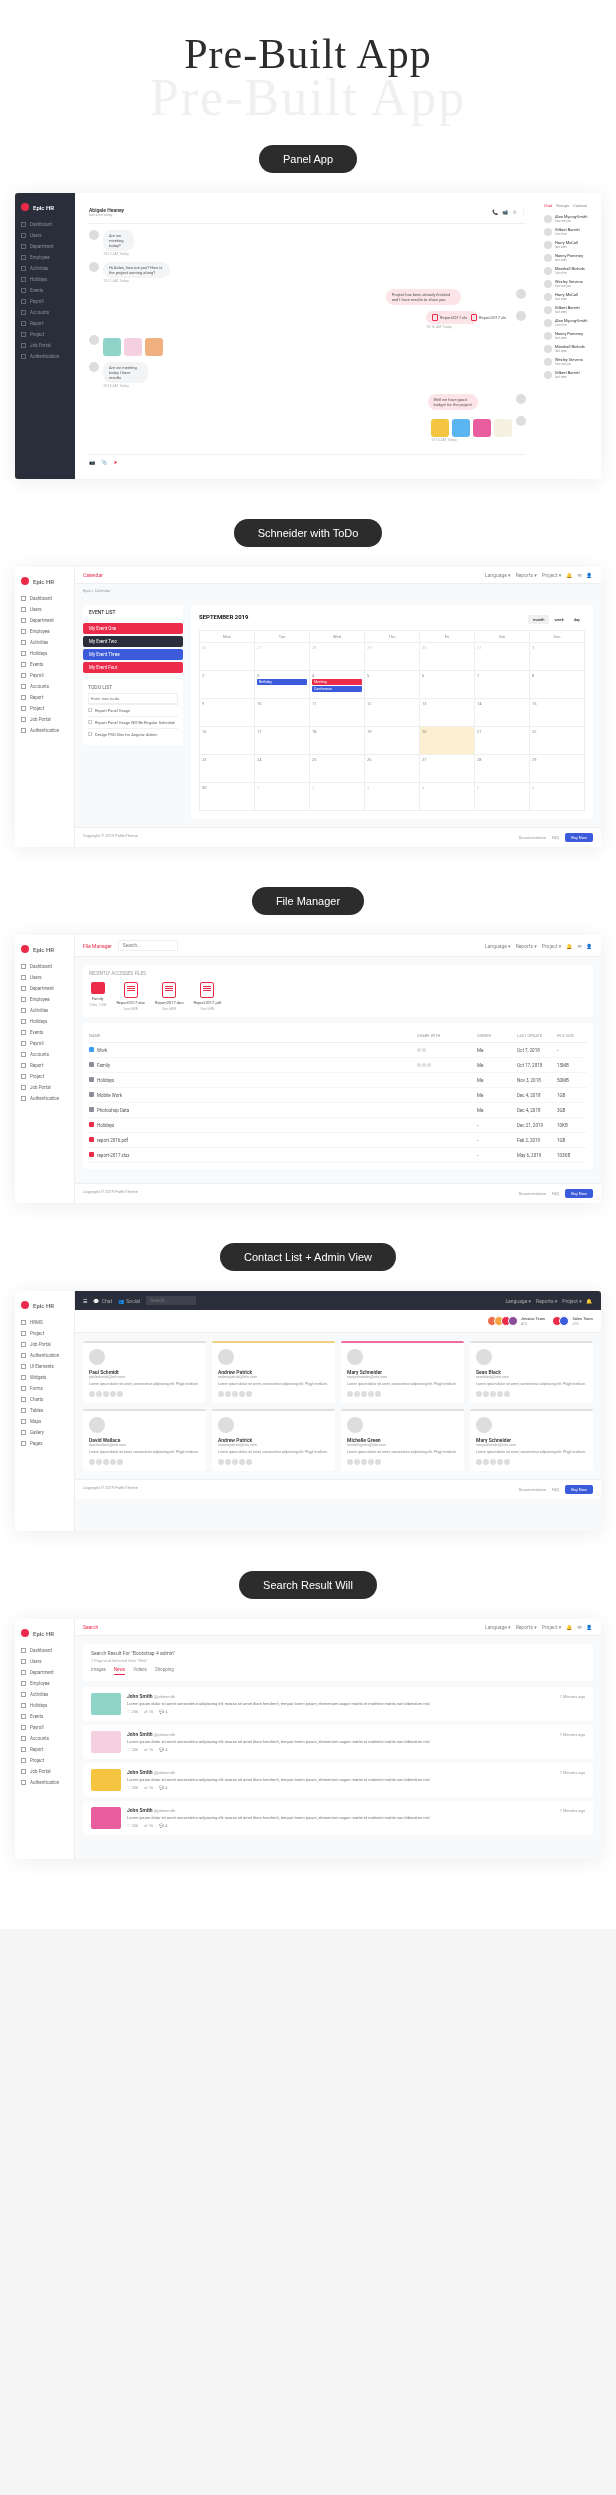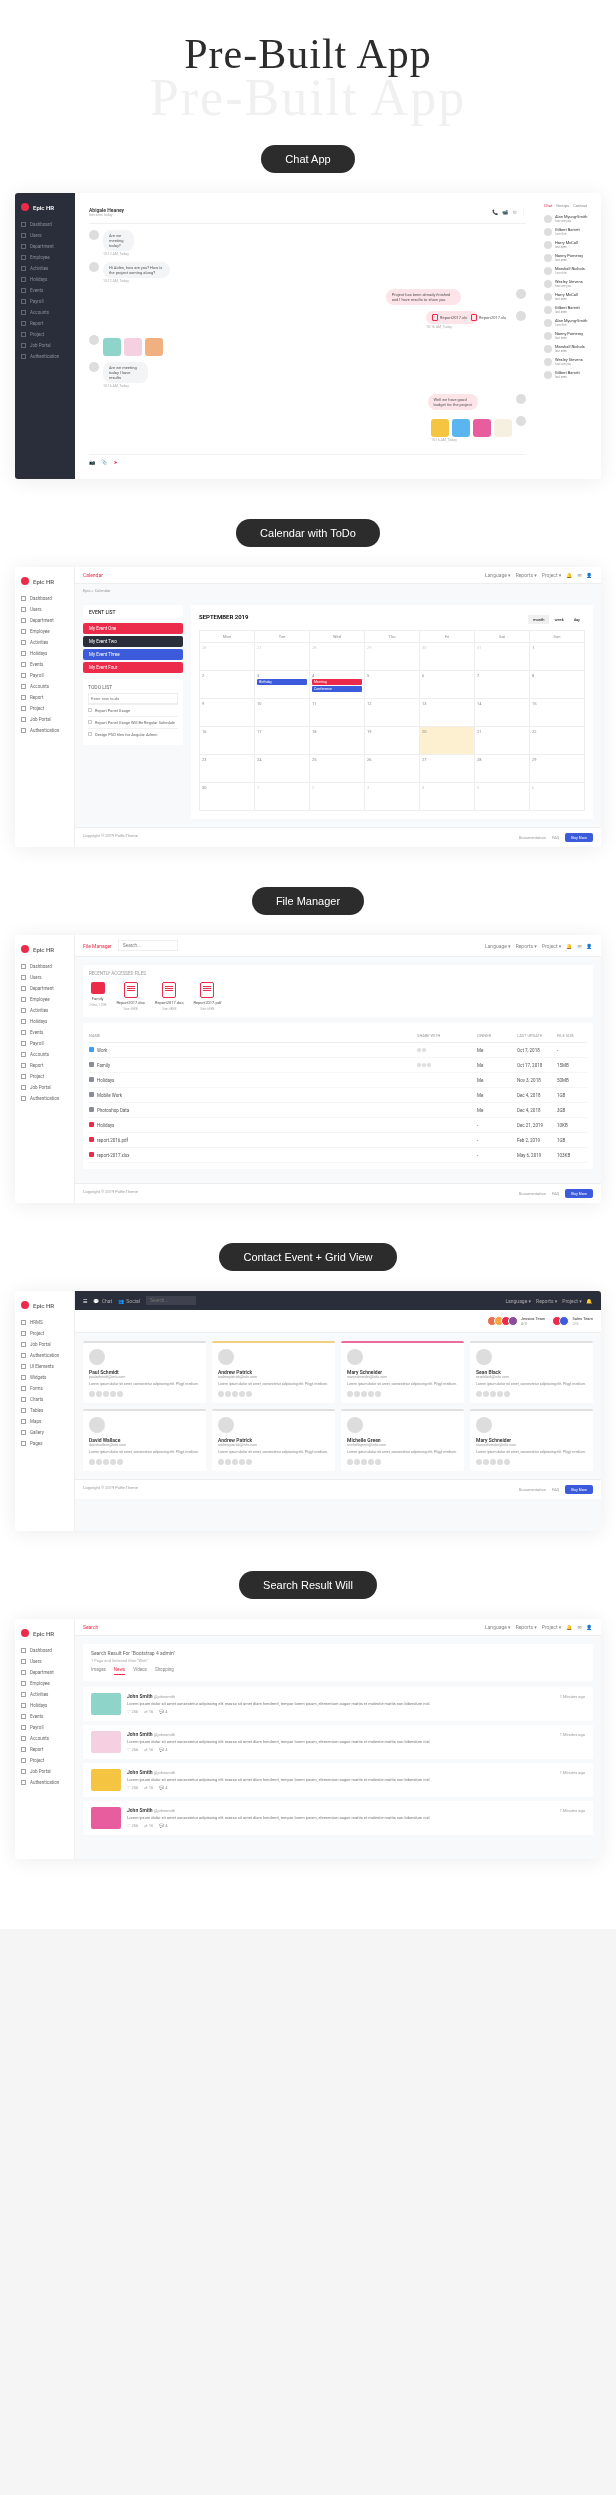--- a/index.html
+++ b/index.html
@@ -115,21 +115,21 @@
 
 .checkbox { width: 4px; height: 4px; border: 0.5px solid #ccc; flex-shrink: 0; }
 </style>
 </head>
 <body>
 
 <div class="container">
   <div class="title">Pre-Built App</div>
   <div class="watermark">Pre-Built App</div>
 
-  <button class="pill">Chat App</button>
+  <button class="pill">Panel App</button>
   <div class="screenshot">
     <div class="app">
       <div class="sidebar-dark">
         <div class="brand">
           <div class="brand-dot"></div>
           <div class="brand-text">Epic HR</div>
         </div>
         <div id="nav-dark-1">
             <div class="nav-item">
               <span class="nav-icon"></span>
@@ -369,21 +369,21 @@
                   <div class="contact-name">Gilbert Barrett</div>
                   <div class="contact-msg">last seen</div>
                 </div>
               </div>
             </div>
         </div>
       </div>
     </div>
   </div>
 
-  <button class="pill">Calendar with ToDo</button>
+  <button class="pill">Schneider with ToDo</button>
   <div class="screenshot">
     <div class="app">
       <div class="sidebar-light">
         <div class="brand">
           <div class="brand-dot"></div>
           <div class="brand-text">Epic HR</div>
         </div>
         <div id="nav-light-1">
             <div class="nav-item">
               <span class="nav-icon"></span>
@@ -736,21 +736,21 @@
           <div style="display:flex;gap:6px;align-items:center">
             <span>Documentation</span>
             <span>FAQ</span>
             <span class="buy-btn">Buy Now</span>
           </div>
         </div>
       </div>
     </div>
   </div>
 
-  <button class="pill">Contact Event + Grid View</button>
+  <button class="pill">Contact List + Admin View</button>
   <div class="screenshot">
     <div class="app">
       <div class="sidebar-light">
         <div class="brand">
           <div class="brand-dot"></div>
           <div class="brand-text">Epic HR</div>
         </div>
         <div id="nav-contacts">
             <div class="nav-item">
               <span class="nav-icon"></span>

